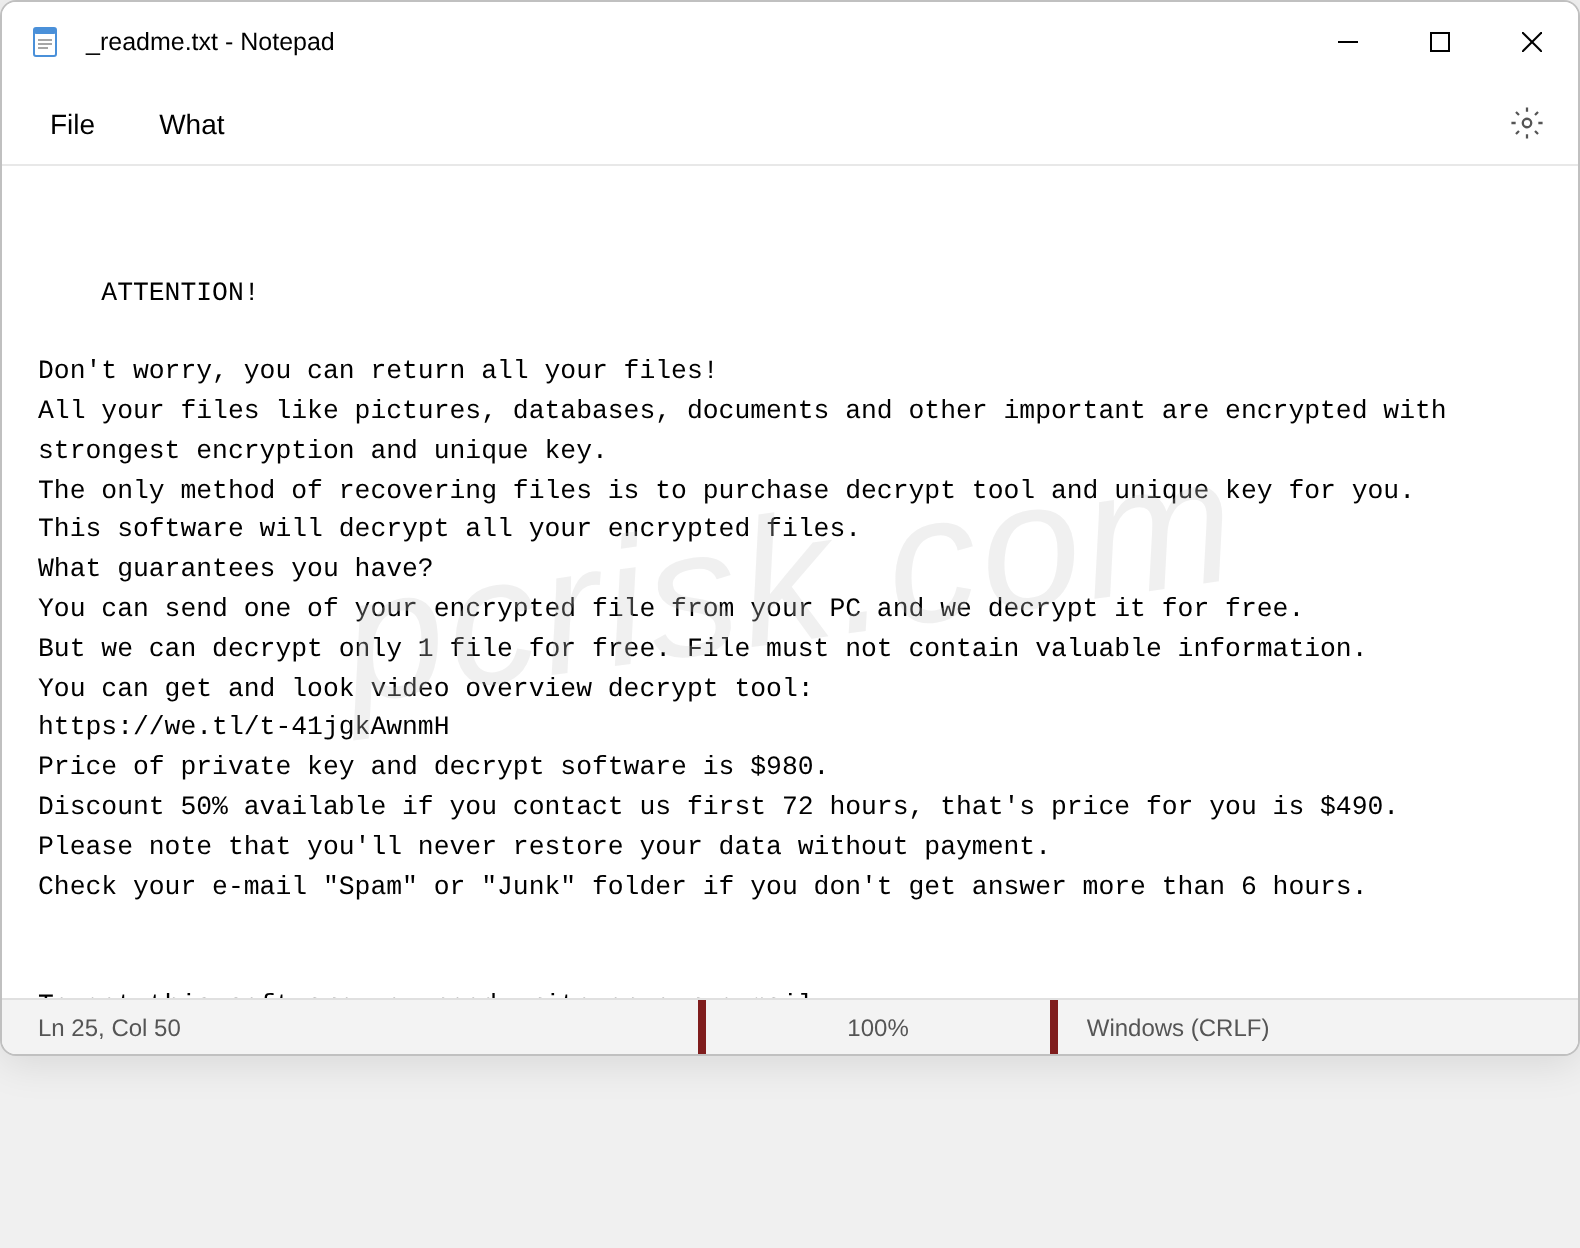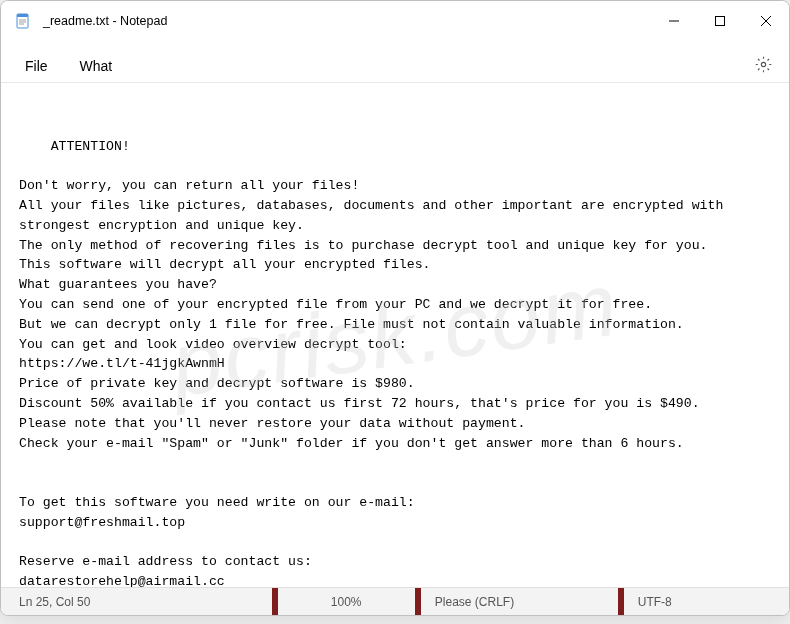--- a/index.html
+++ b/index.html
@@ -5,21 +5,21 @@
 * { margin: 0; padding: 0; box-sizing: border-box; }
 body {
   font-family: "Segoe UI", Tahoma, sans-serif;
   background: #f0f0f0;
   width: 790px;
   height: 624px;
   overflow: hidden;
 }
 .window {
   width: 790px;
-  height: 616px;
+  height: 528px;
   background: #fff;
   border: 1px solid #c0c0c0;
   border-radius: 8px;
   display: flex;
   flex-direction: column;
   box-shadow: 0 4px 20px rgba(0,0,0,0.1);
   overflow: hidden;
 }
 .titlebar {
   height: 40px;
@@ -52,21 +52,21 @@
   display: flex;
   align-items: center;
   justify-content: center;
   color: #000;
   font-size: 10px;
   cursor: pointer;
 }
 .menubar {
   height: 42px;
   display: flex;
-  align-items: flex-end;
+  align-items: center;
   padding: 0 8px;
   border-bottom: 1px solid #e8e8e8;
 }
 .menu-item {
   padding: 8px 16px;
   font-size: 14px;
   color: #000;
   cursor: pointer;
   border-radius: 4px;
 }
@@ -97,21 +97,21 @@
   background: #f3f3f3;
   border-top: 1px solid #e0e0e0;
   display: flex;
   align-items: center;
   font-size: 12px;
   color: #555;
   padding: 0 8px;
 }
 .status-seg {
   padding: 0 14px;
-  border-right: 6px solid #7f1d1d;
+  border-right: 4px solid #7f1d1d;
   height: 100%;
   display: flex;
   align-items: center;
 }
 .status-seg:last-child { border-right: none; }
 .status-seg.pos { flex: 1.2; padding-left: 10px; }
 .status-seg.zoom { flex: 0.55; justify-content: center; }
 .status-seg.eol { flex: 0.85; }
 .status-seg.enc { flex: 0.65; }
 .watermark {
@@ -202,17 +202,16 @@
 Reserve e-mail address to contact us:
 datarestorehelp@airmail.cc
 
 Your personal ID:
 0762JOsieI0ueu6RXA1ZmYUEmDP2HoPifyXqAkr5RsHqIQ1Ru</span>
   </div>
 
   <div class="statusbar">
     <div class="status-seg pos">Ln 25, Col 50</div>
     <div class="status-seg zoom">100%</div>
-    <div class="status-seg eol">Please (CRLF)</div>
-    <div class="status-seg enc">UTF-8</div>
+    <div class="status-seg eol">Windows (CRLF)</div>
   </div>
 
 </div>
 
 </body></html>

